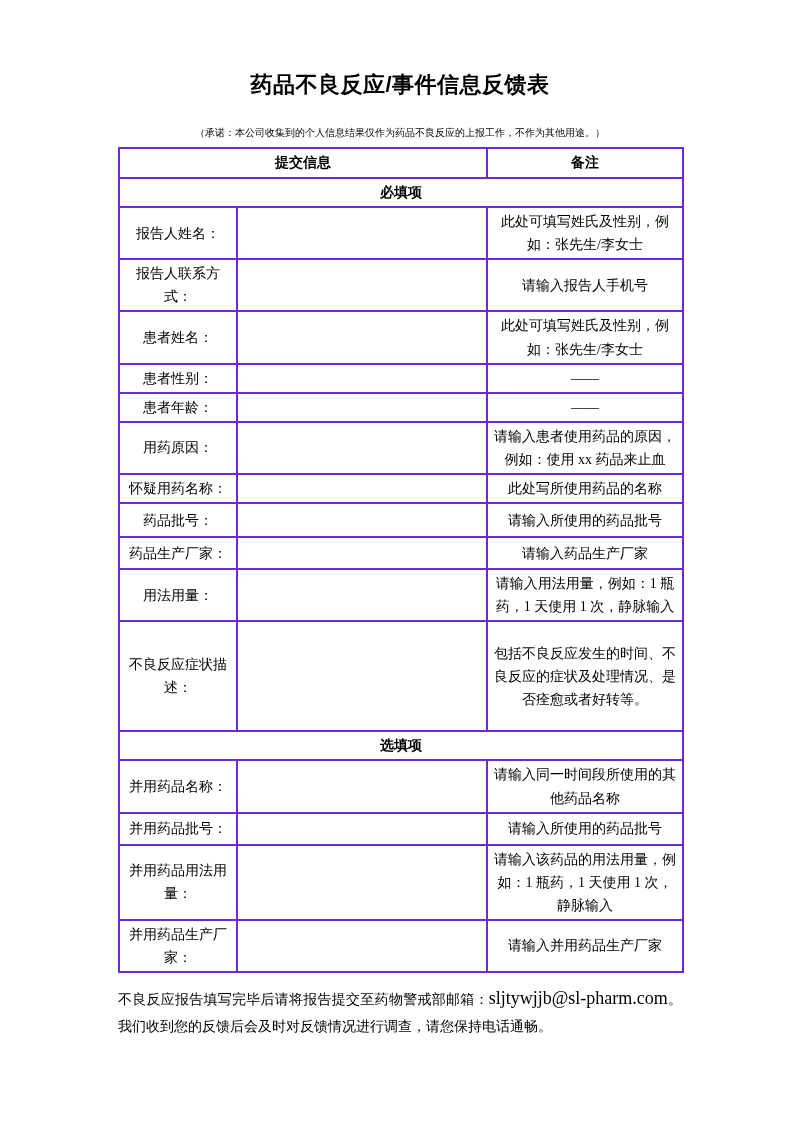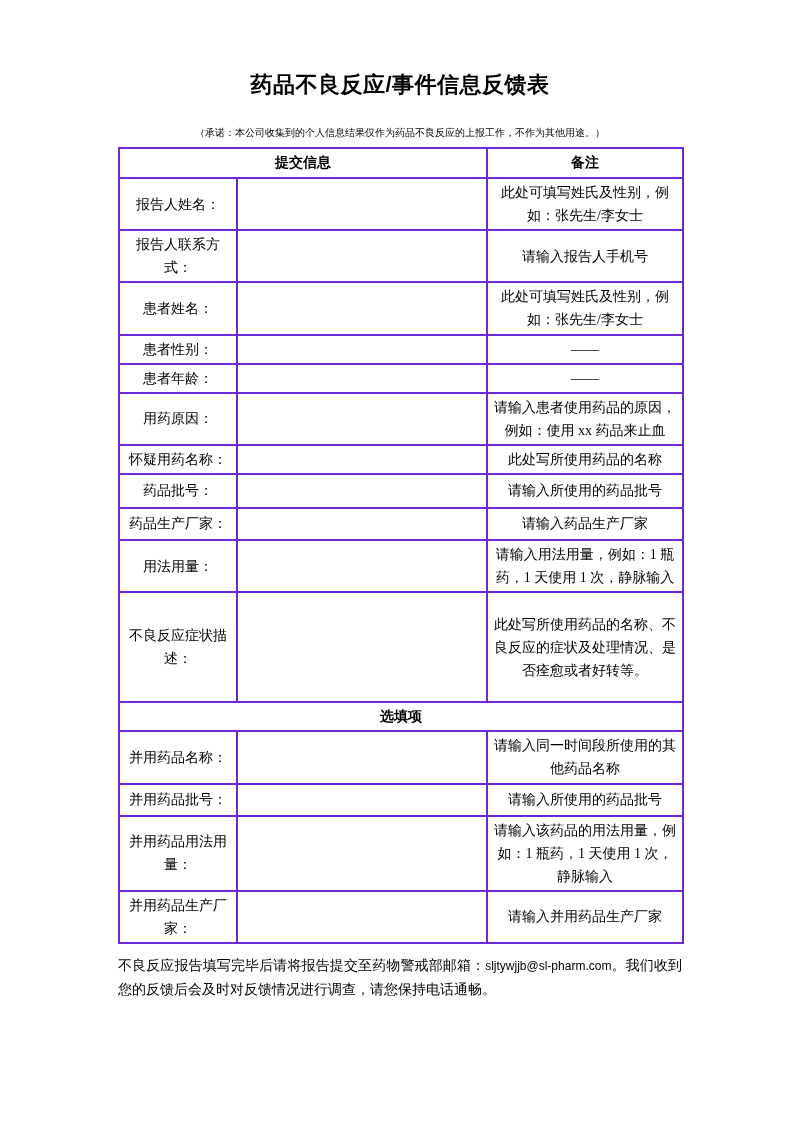--- a/index.html
+++ b/index.html
@@ -61,22 +61,22 @@
   td.c-value { }
   td.c-remark { text-align: center; }
   .footer-note {
     margin-top: 10px;
     width: 564px;
     font-size: 14px;
     line-height: 1.75;
     text-align: justify;
   }
   .footer-note .email {
-    font-family: Liberation Sans, sans-serif;
-    font-size: 12px;
+    font-family: Liberation Serif, serif;
+    font-size: 18px;
   }
 </style>
 </head>
 <body>
 
 <div class="page">
 
   <div class="doc-title">药品不良反应/事件信息反馈表</div>
 
   <div class="notice">（承诺：本公司收集到的个人信息结果仅作为药品不良反应的上报工作，不作为其他用途。）</div>
@@ -86,20 +86,23 @@
       <col style="width:118px">
       <col style="width:250px">
       <col style="width:196px">
     </colgroup>
     <tbody>
       <tr style="height:30px">
         <td class="th-cell" colspan="2">提交信息</td>
         <td class="th-cell">备注</td>
       </tr>
 
+      <tr style="height:27px">
+        <td class="section-cell" colspan="3">必填项</td>
+      </tr>
 
       <tr style="height:48px">
         <td class="c-label">报告人姓名：</td>
         <td class="c-value"></td>
         <td class="c-remark">此处可填写姓氏及性别，例如：张先生/李女士</td>
       </tr>
       <tr style="height:48px">
         <td class="c-label">报告人联系方式：</td>
         <td class="c-value"></td>
         <td class="c-remark">请输入报告人手机号</td>
@@ -140,21 +143,21 @@
         <td class="c-remark">请输入药品生产厂家</td>
       </tr>
       <tr style="height:46px">
         <td class="c-label">用法用量：</td>
         <td class="c-value"></td>
         <td class="c-remark">请输入用法用量，例如：1 瓶药，1 天使用 1 次，静脉输入</td>
       </tr>
       <tr style="height:110px">
         <td class="c-label">不良反应症状描述：</td>
         <td class="c-value"></td>
-        <td class="c-remark">此处写所使用药品的名称、不良反应的症状及处理情况、是否痊愈或者好转等。</td>
+        <td class="c-remark">包括不良反应发生的时间、不良反应的症状及处理情况、是否痊愈或者好转等。</td>
       </tr>
 
       <tr style="height:28px">
         <td class="section-cell" colspan="3">选填项</td>
       </tr>
 
       <tr style="height:48px">
         <td class="c-label">并用药品名称：</td>
         <td class="c-value"></td>
         <td class="c-remark">请输入同一时间段所使用的其他药品名称</td>

